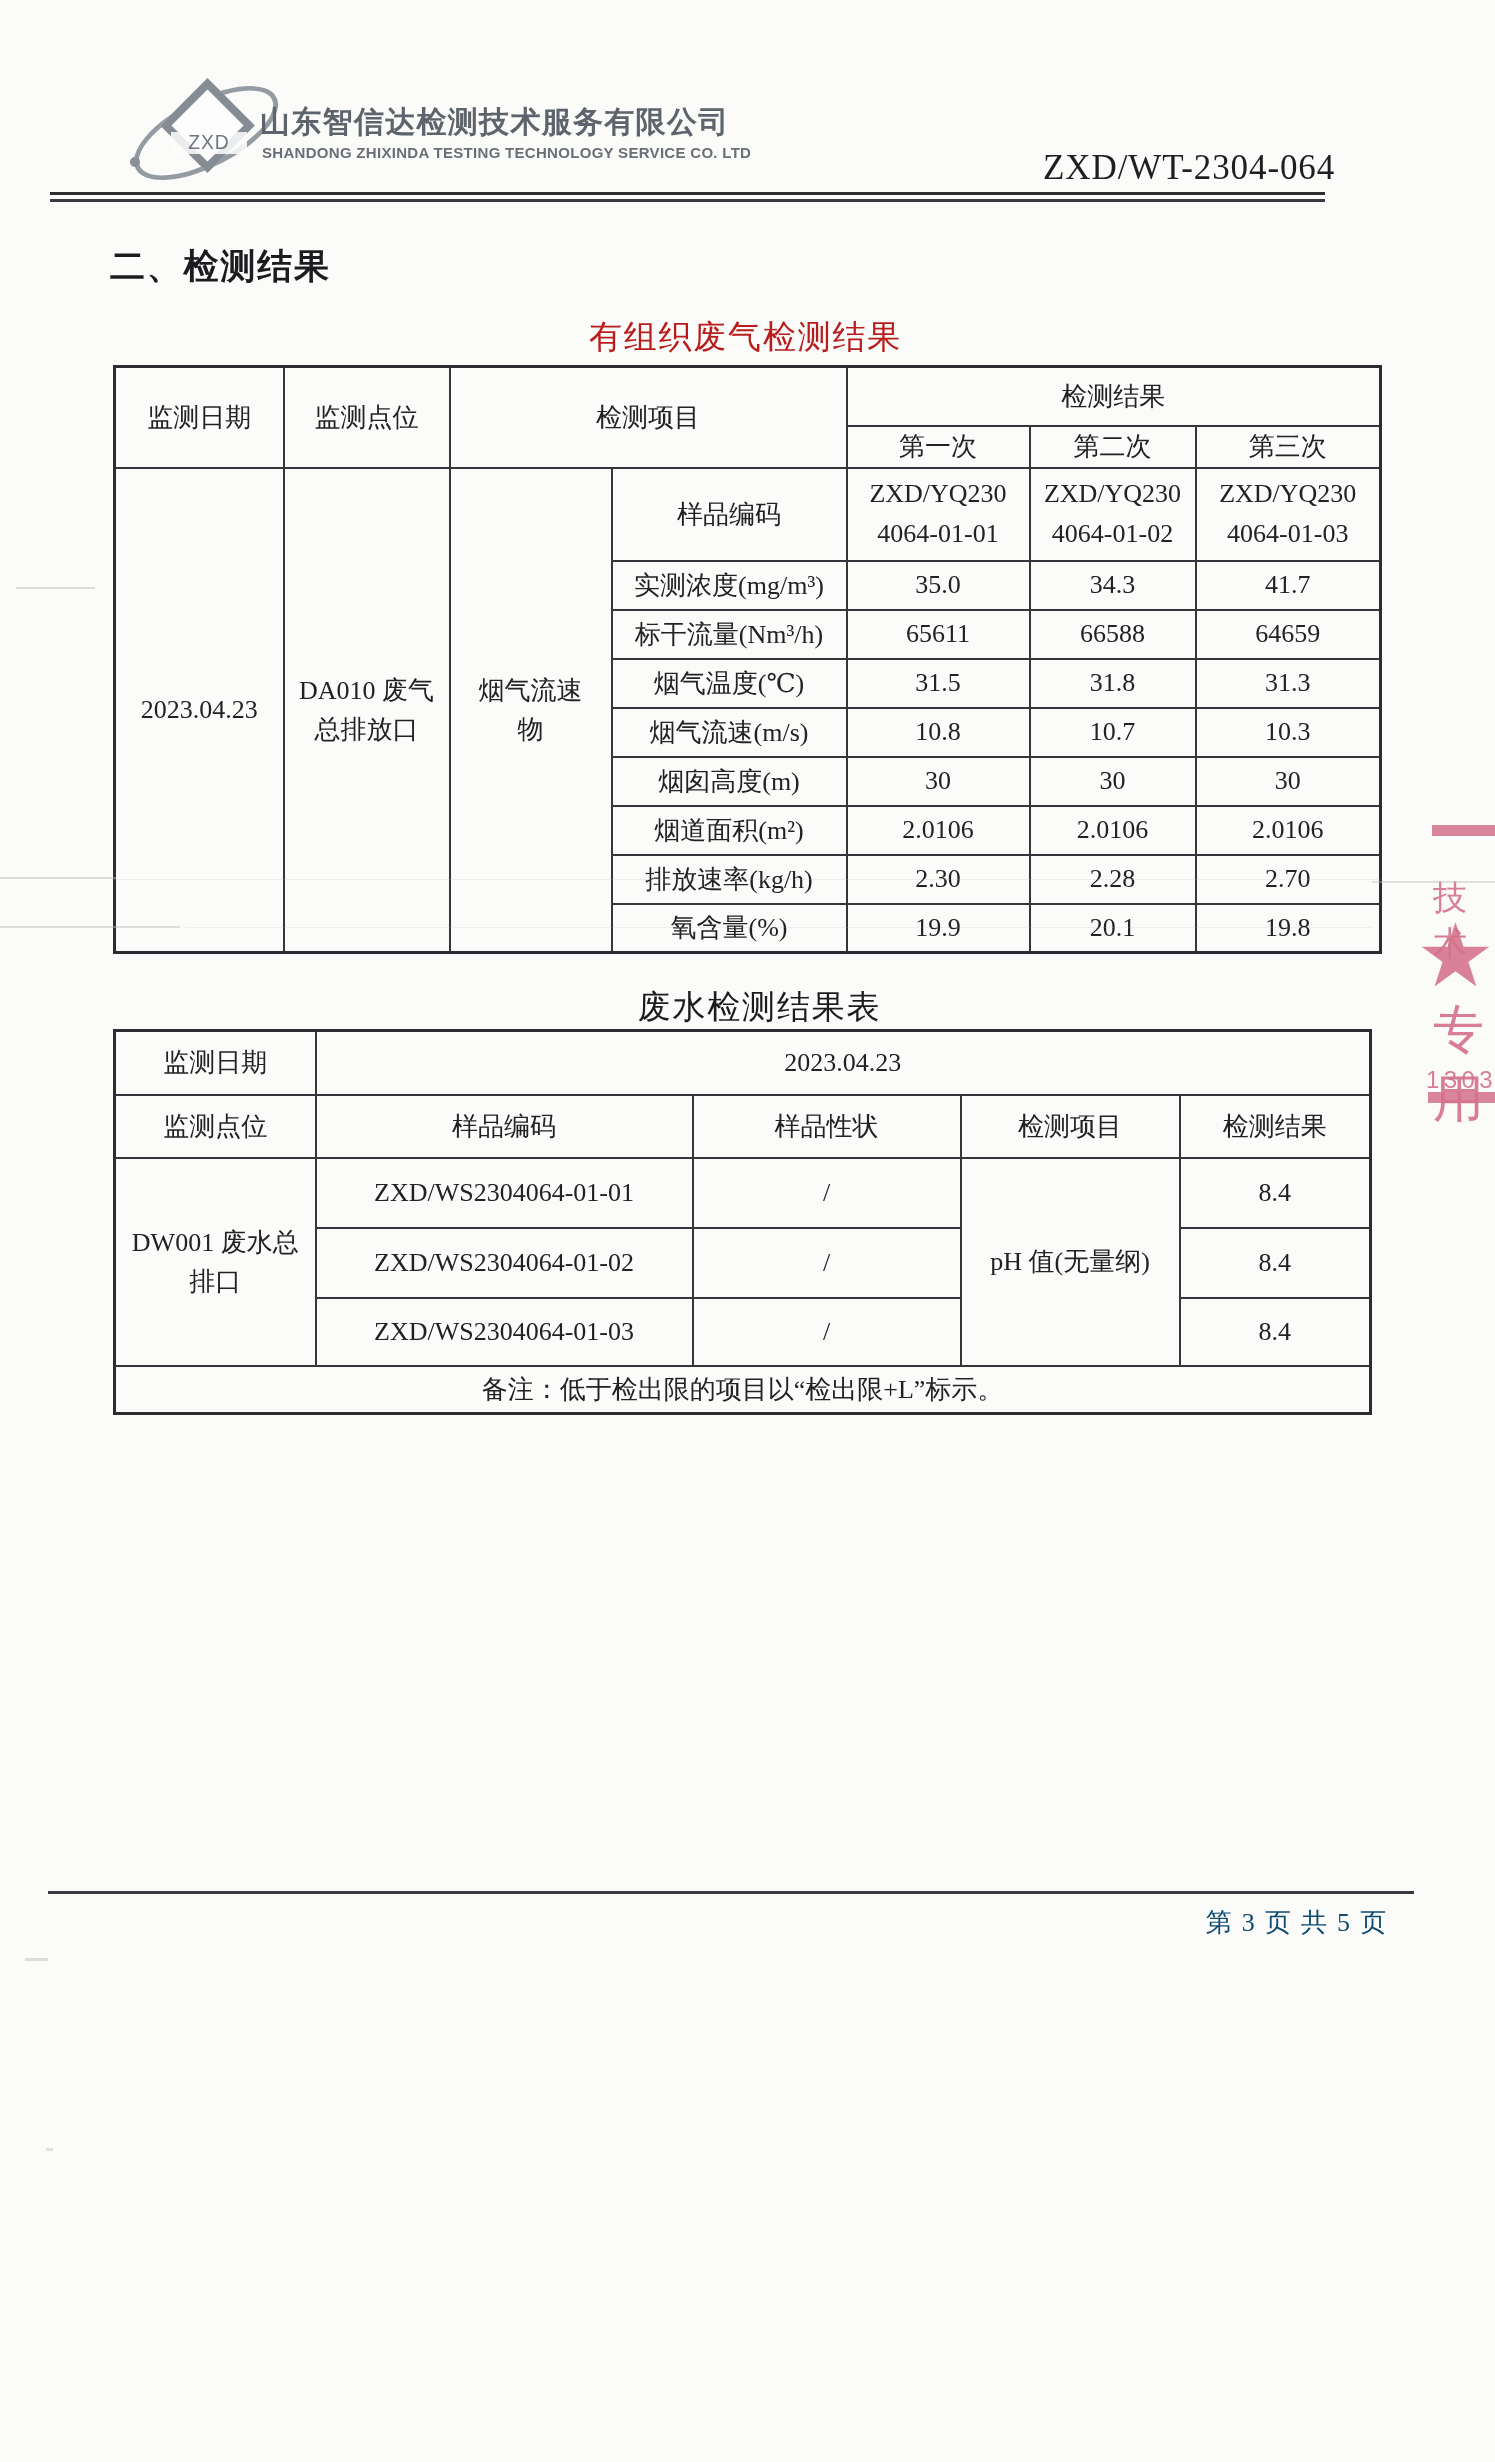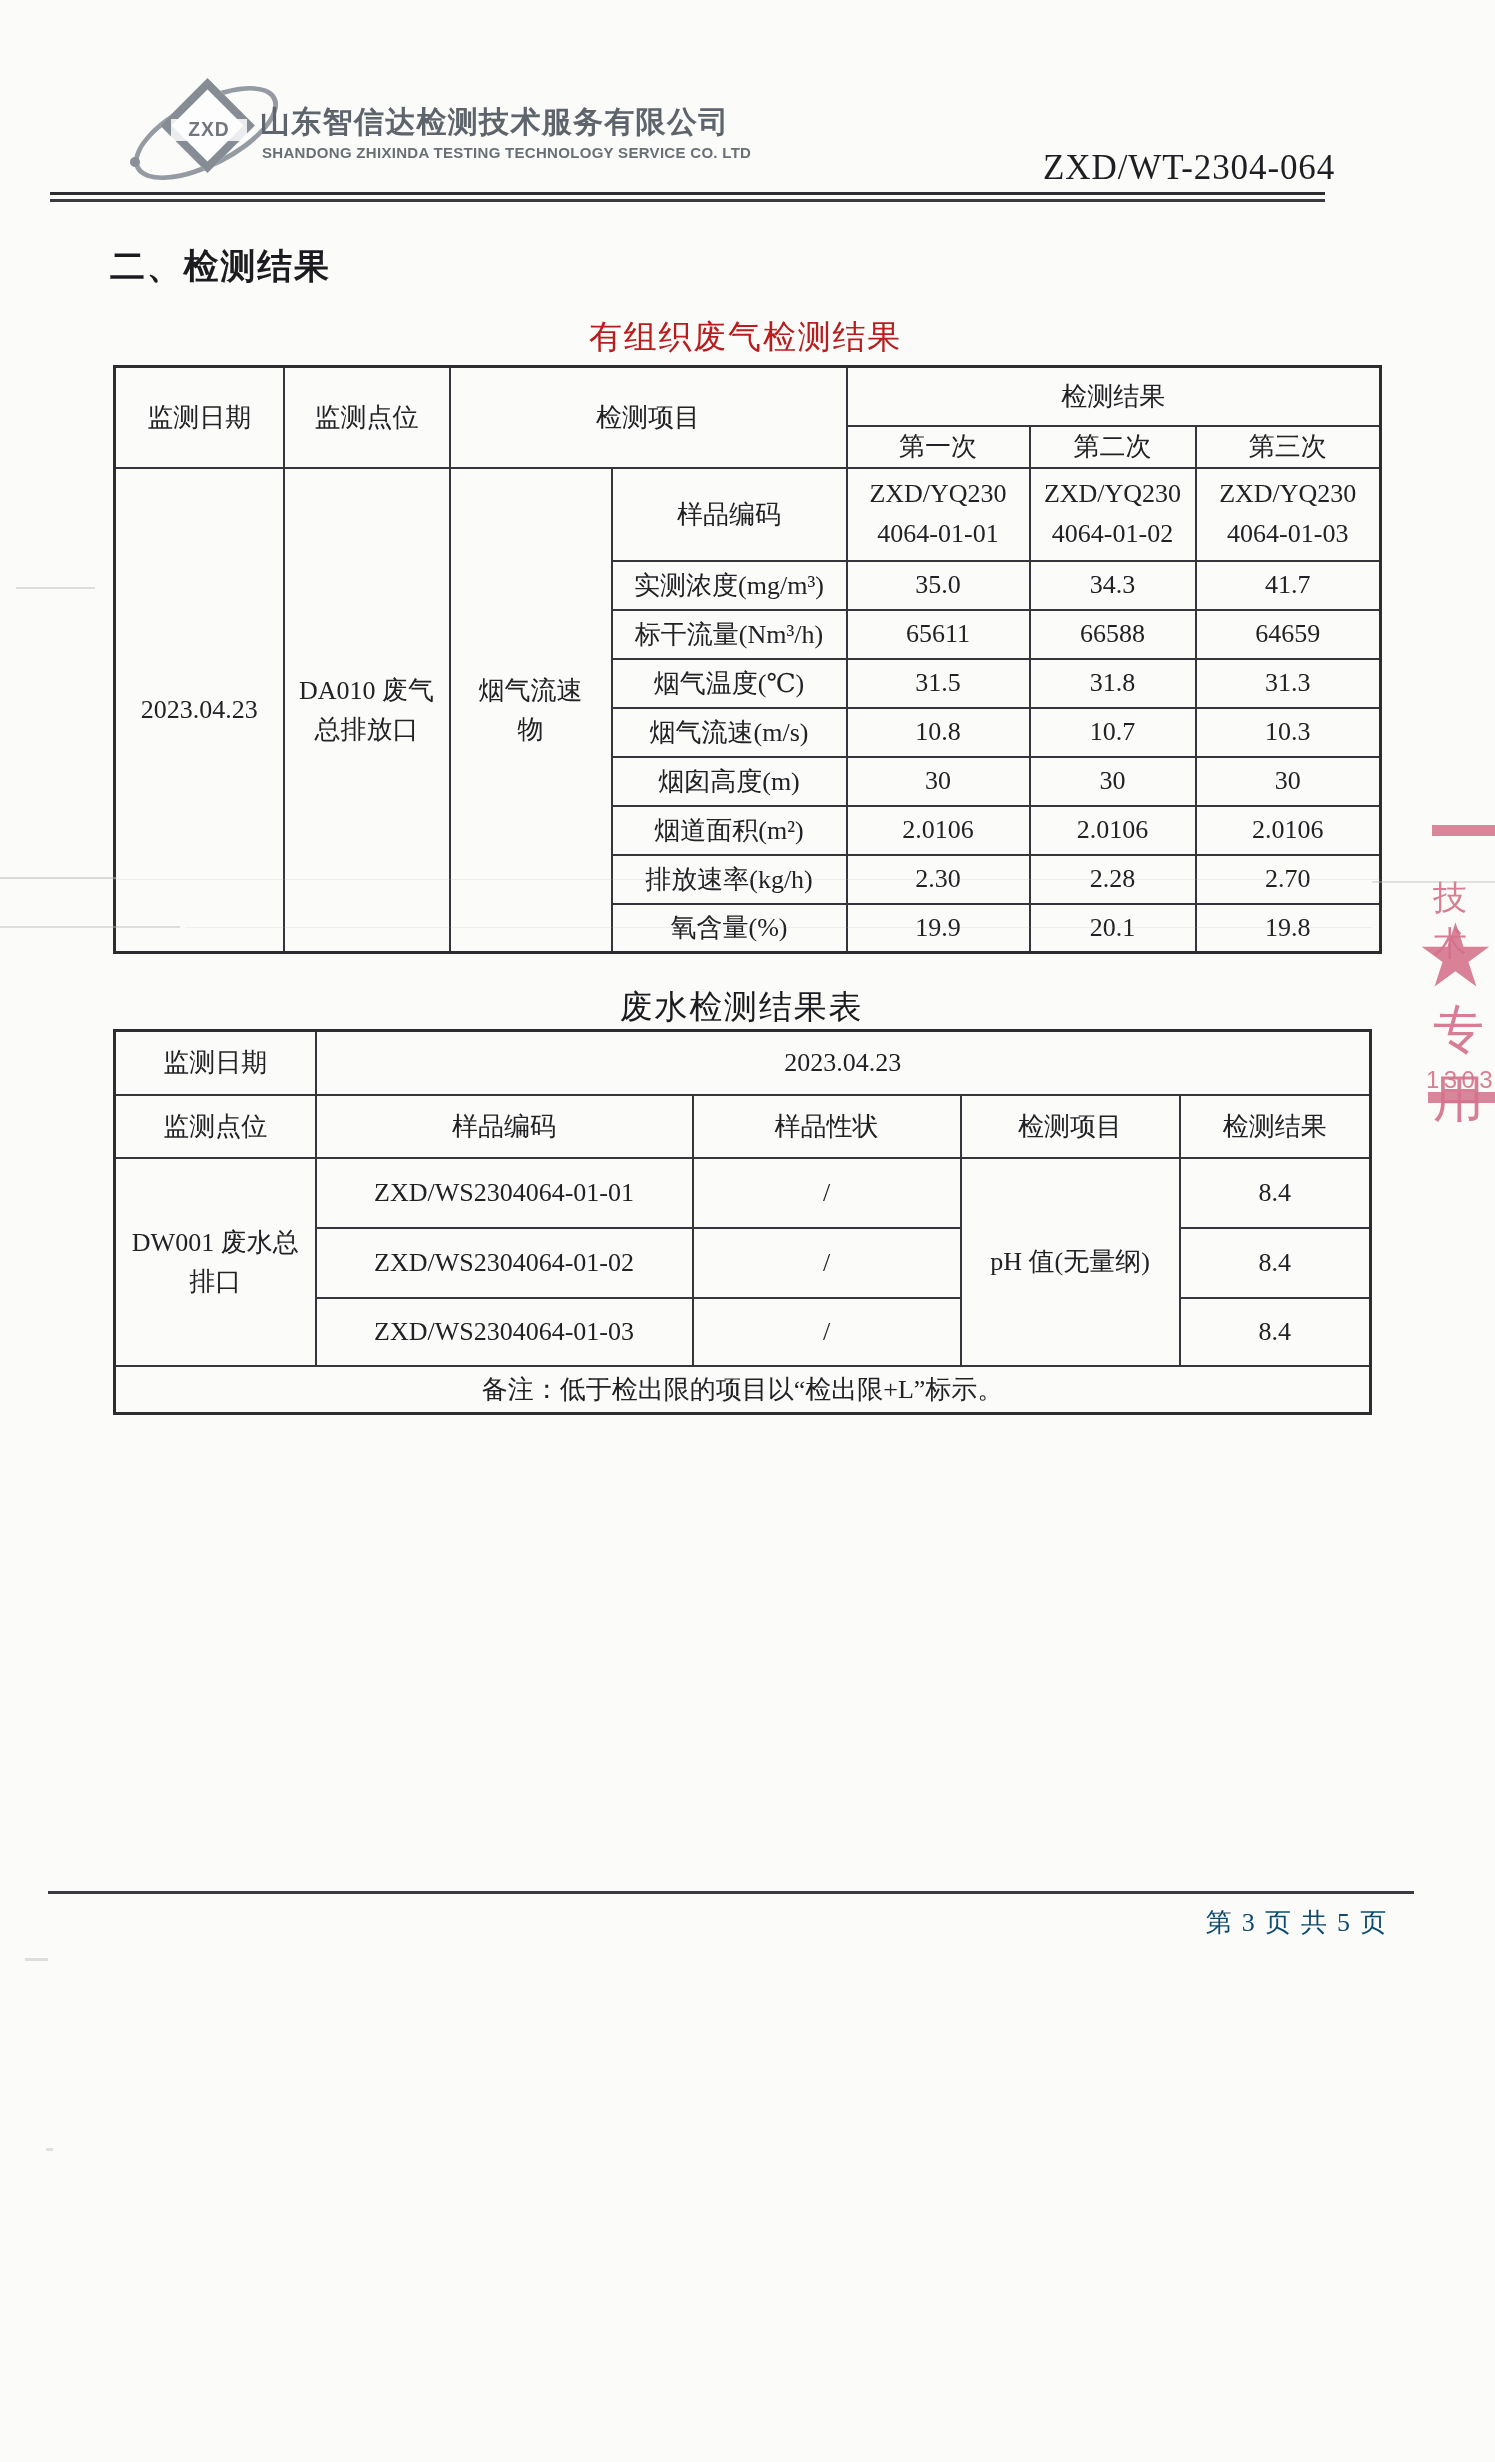--- a/index.html
+++ b/index.html
@@ -13,22 +13,22 @@
   .logo .orbit{
     position:absolute;left:1.8px;top:23px;width:148px;height:58px;
     border:5.3px solid #959ba2;border-radius:50%;transform:rotate(-27deg);
   }
   .logo .orbit-dot{position:absolute;left:5.3px;top:81px;width:9.7px;height:9.7px;border-radius:50%;background:#8a9097;}
   .logo .diamond{
     position:absolute;left:49px;top:16px;width:51px;height:51px;
     background:#fdfdfd;border:8px solid #868c93;transform:rotate(45deg);
   }
   .logo .logo-label{
-    position:absolute;left:46px;top:43px;width:76px;text-align:center;
-    font-family:"Liberation Sans",sans-serif;font-size:19.3px;font-weight:bold;
+    position:absolute;left:46px;top:56px;width:76px;text-align:center;
+    font-family:"Liberation Sans",sans-serif;font-size:19.3px;font-weight:normal;
     color:#717density78;color:#71777e;letter-spacing:0.9px;background:rgba(253,253,253,.85);
   }
   .company-cn{
     position:absolute;left:260px;top:102px;
     font-family:"Liberation Sans","DejaVu Sans",sans-serif;
     font-size:30px;font-weight:bold;color:#5e646b;letter-spacing:1.3px;
   }
   .company-en{
     position:absolute;left:262px;top:144px;
     font-family:"Liberation Sans","DejaVu Sans",sans-serif;
@@ -36,21 +36,21 @@
   }
   .doc-code{
     position:absolute;left:1043px;top:148px;
     font-size:35px;letter-spacing:0.9px;color:#1e1e23;
   }
   .rule-a{position:absolute;left:50px;top:192px;width:1275px;height:2.6px;background:#2d2d32;}
   .rule-b{position:absolute;left:50px;top:199px;width:1275px;height:2.6px;background:#3a3a40;}
   
   .section-title{position:absolute;left:110px;top:243px;font-size:35px;font-weight:700;color:#1c1c20;letter-spacing:1.8px;}
   .t1-title{position:absolute;left:113px;top:315px;width:1265px;text-align:center;font-size:33px;font-weight:500;letter-spacing:1.8px;color:#b91c1c;}
-  .t2-title{position:absolute;left:113px;top:985px;width:1257px;text-align:center;font-size:33px;font-weight:500;letter-spacing:1.8px;color:#1c1c20;}
+  .t2-title{position:absolute;left:131px;top:985px;width:1257px;text-align:center;font-size:33px;font-weight:500;letter-spacing:1.8px;color:#1c1c20;}
   
   table{border-collapse:collapse;table-layout:fixed;}
   .dtable{position:absolute;background:transparent;border-radius:14px;}
   .dtable td,.dtable th{
     border:2.1px solid #35353b;text-align:center;vertical-align:middle;
     font-weight:normal;font-size:26px;color:#222226;padding:0 3.5px;
     overflow:hidden;
   }
   .dtable{border:3px solid #2c2c31;}
   .t1{left:113px;top:365px;width:1265px;}

